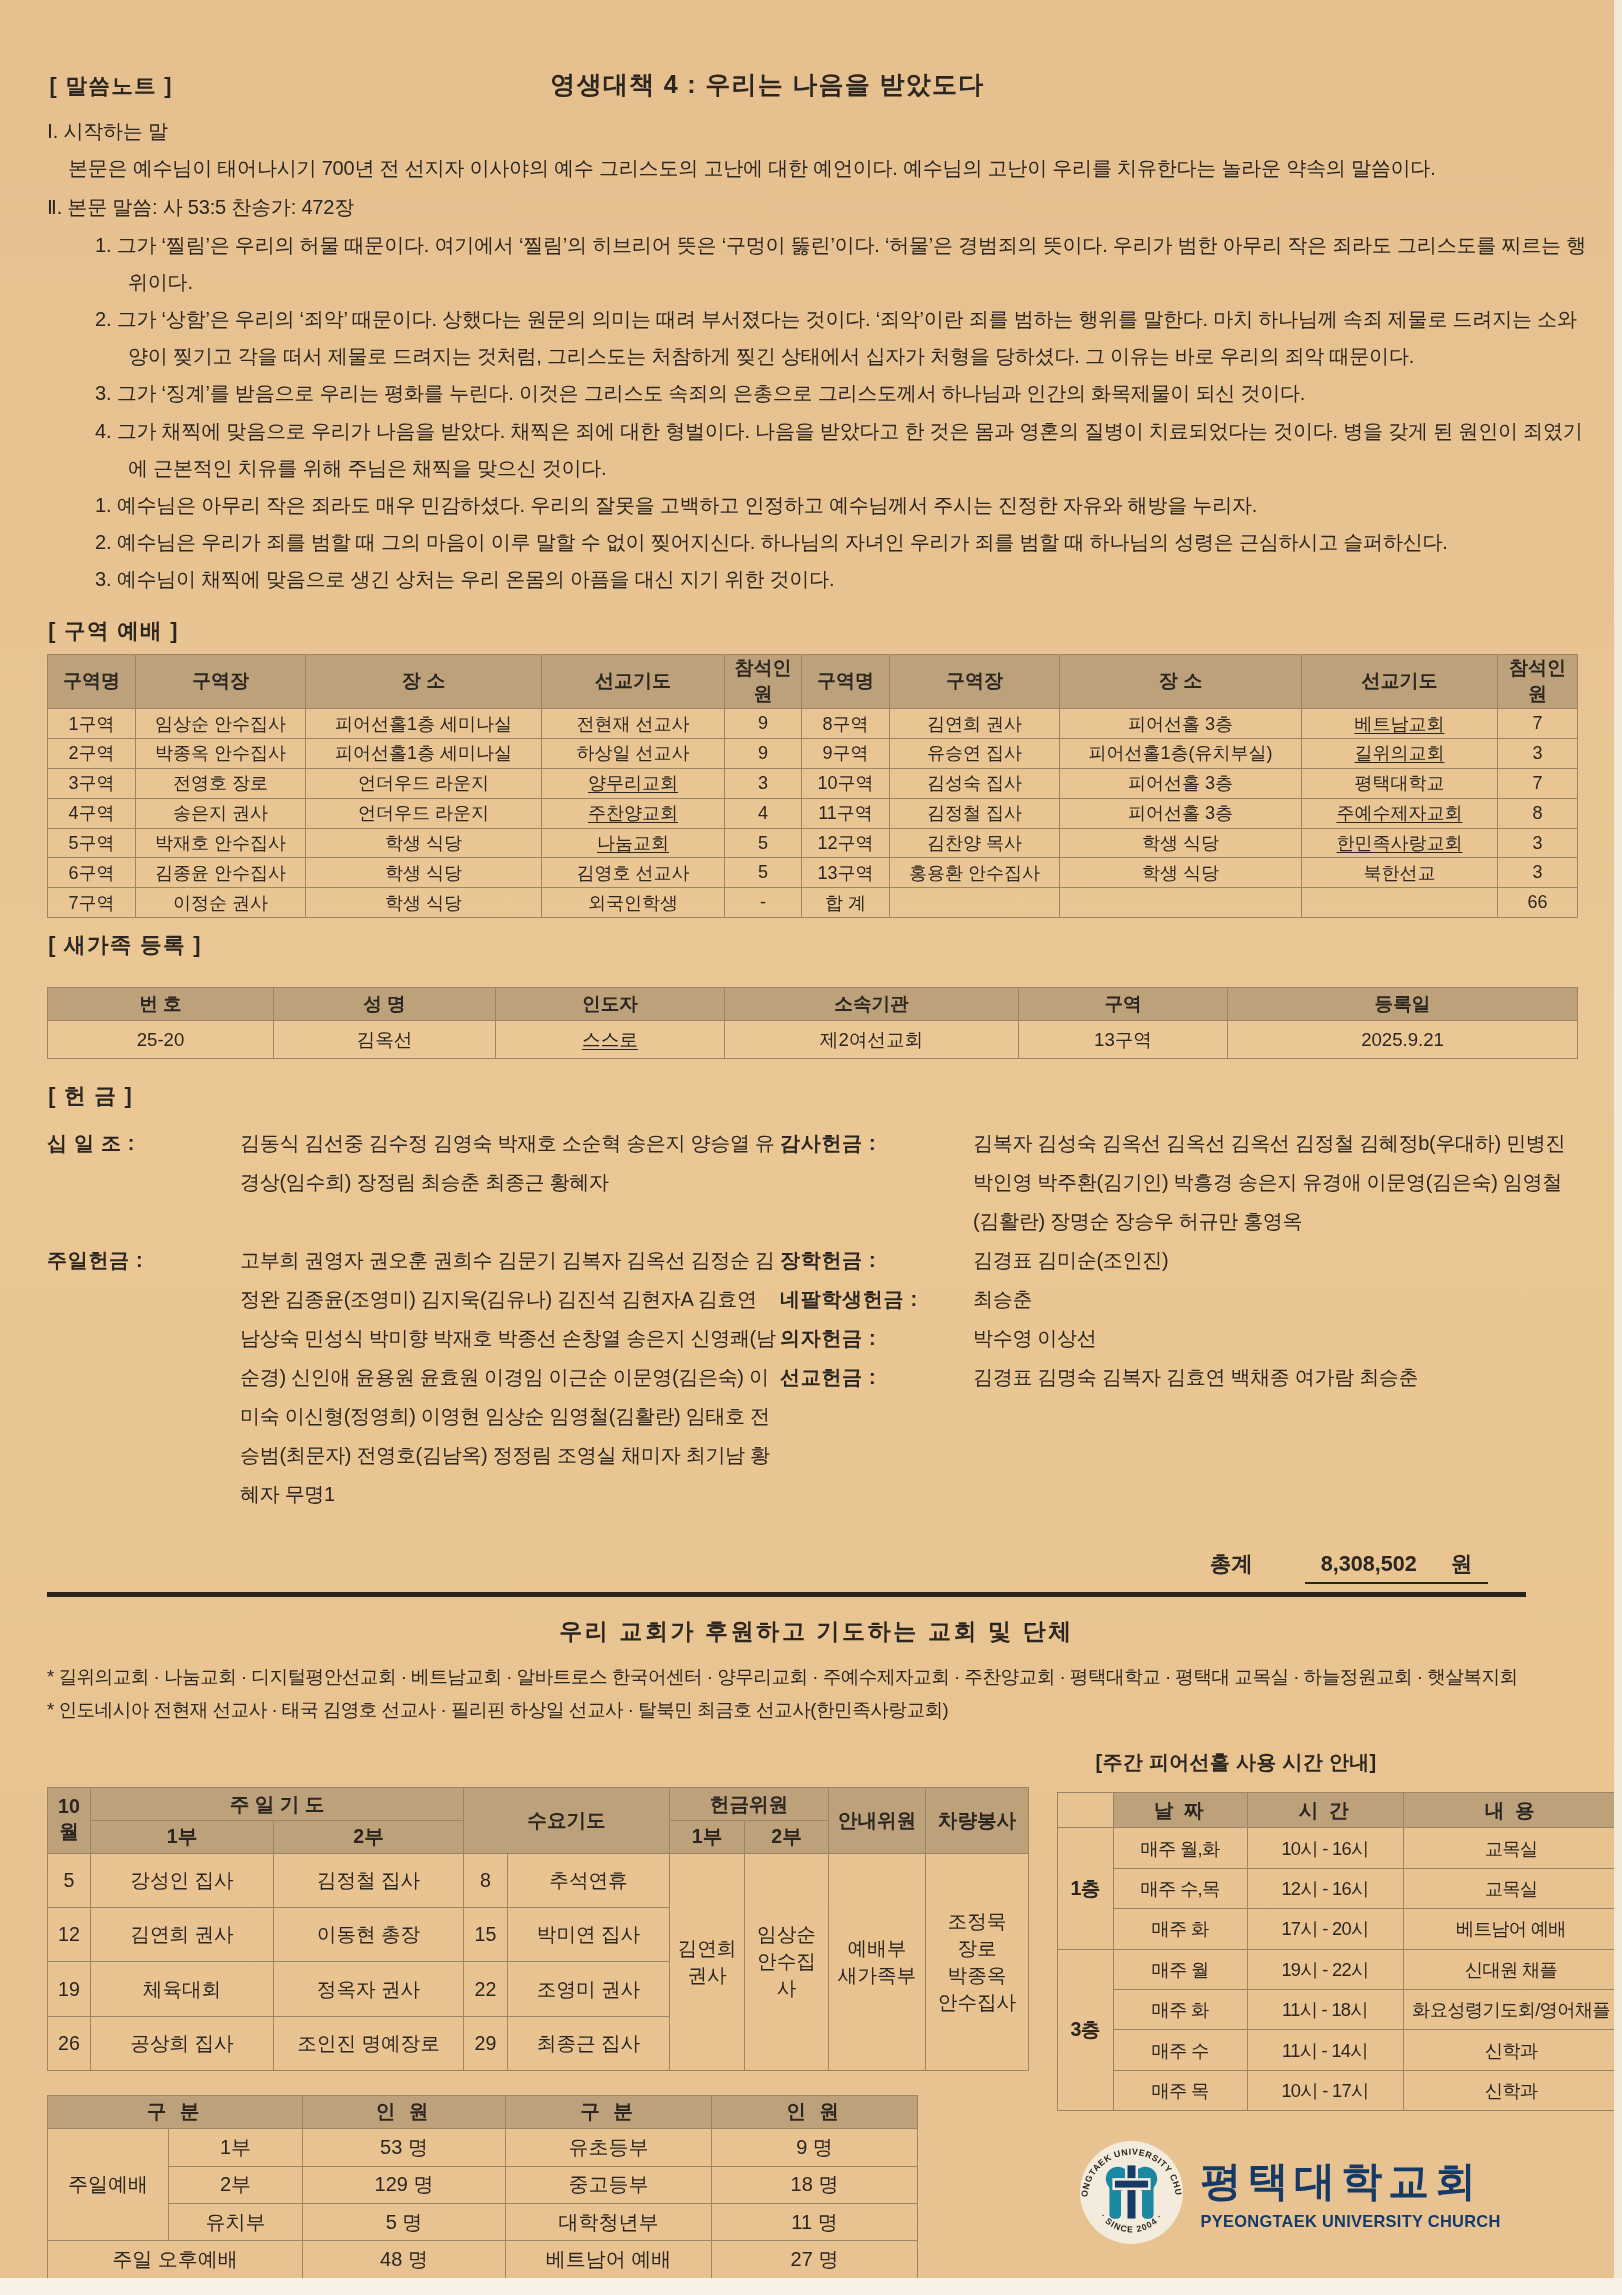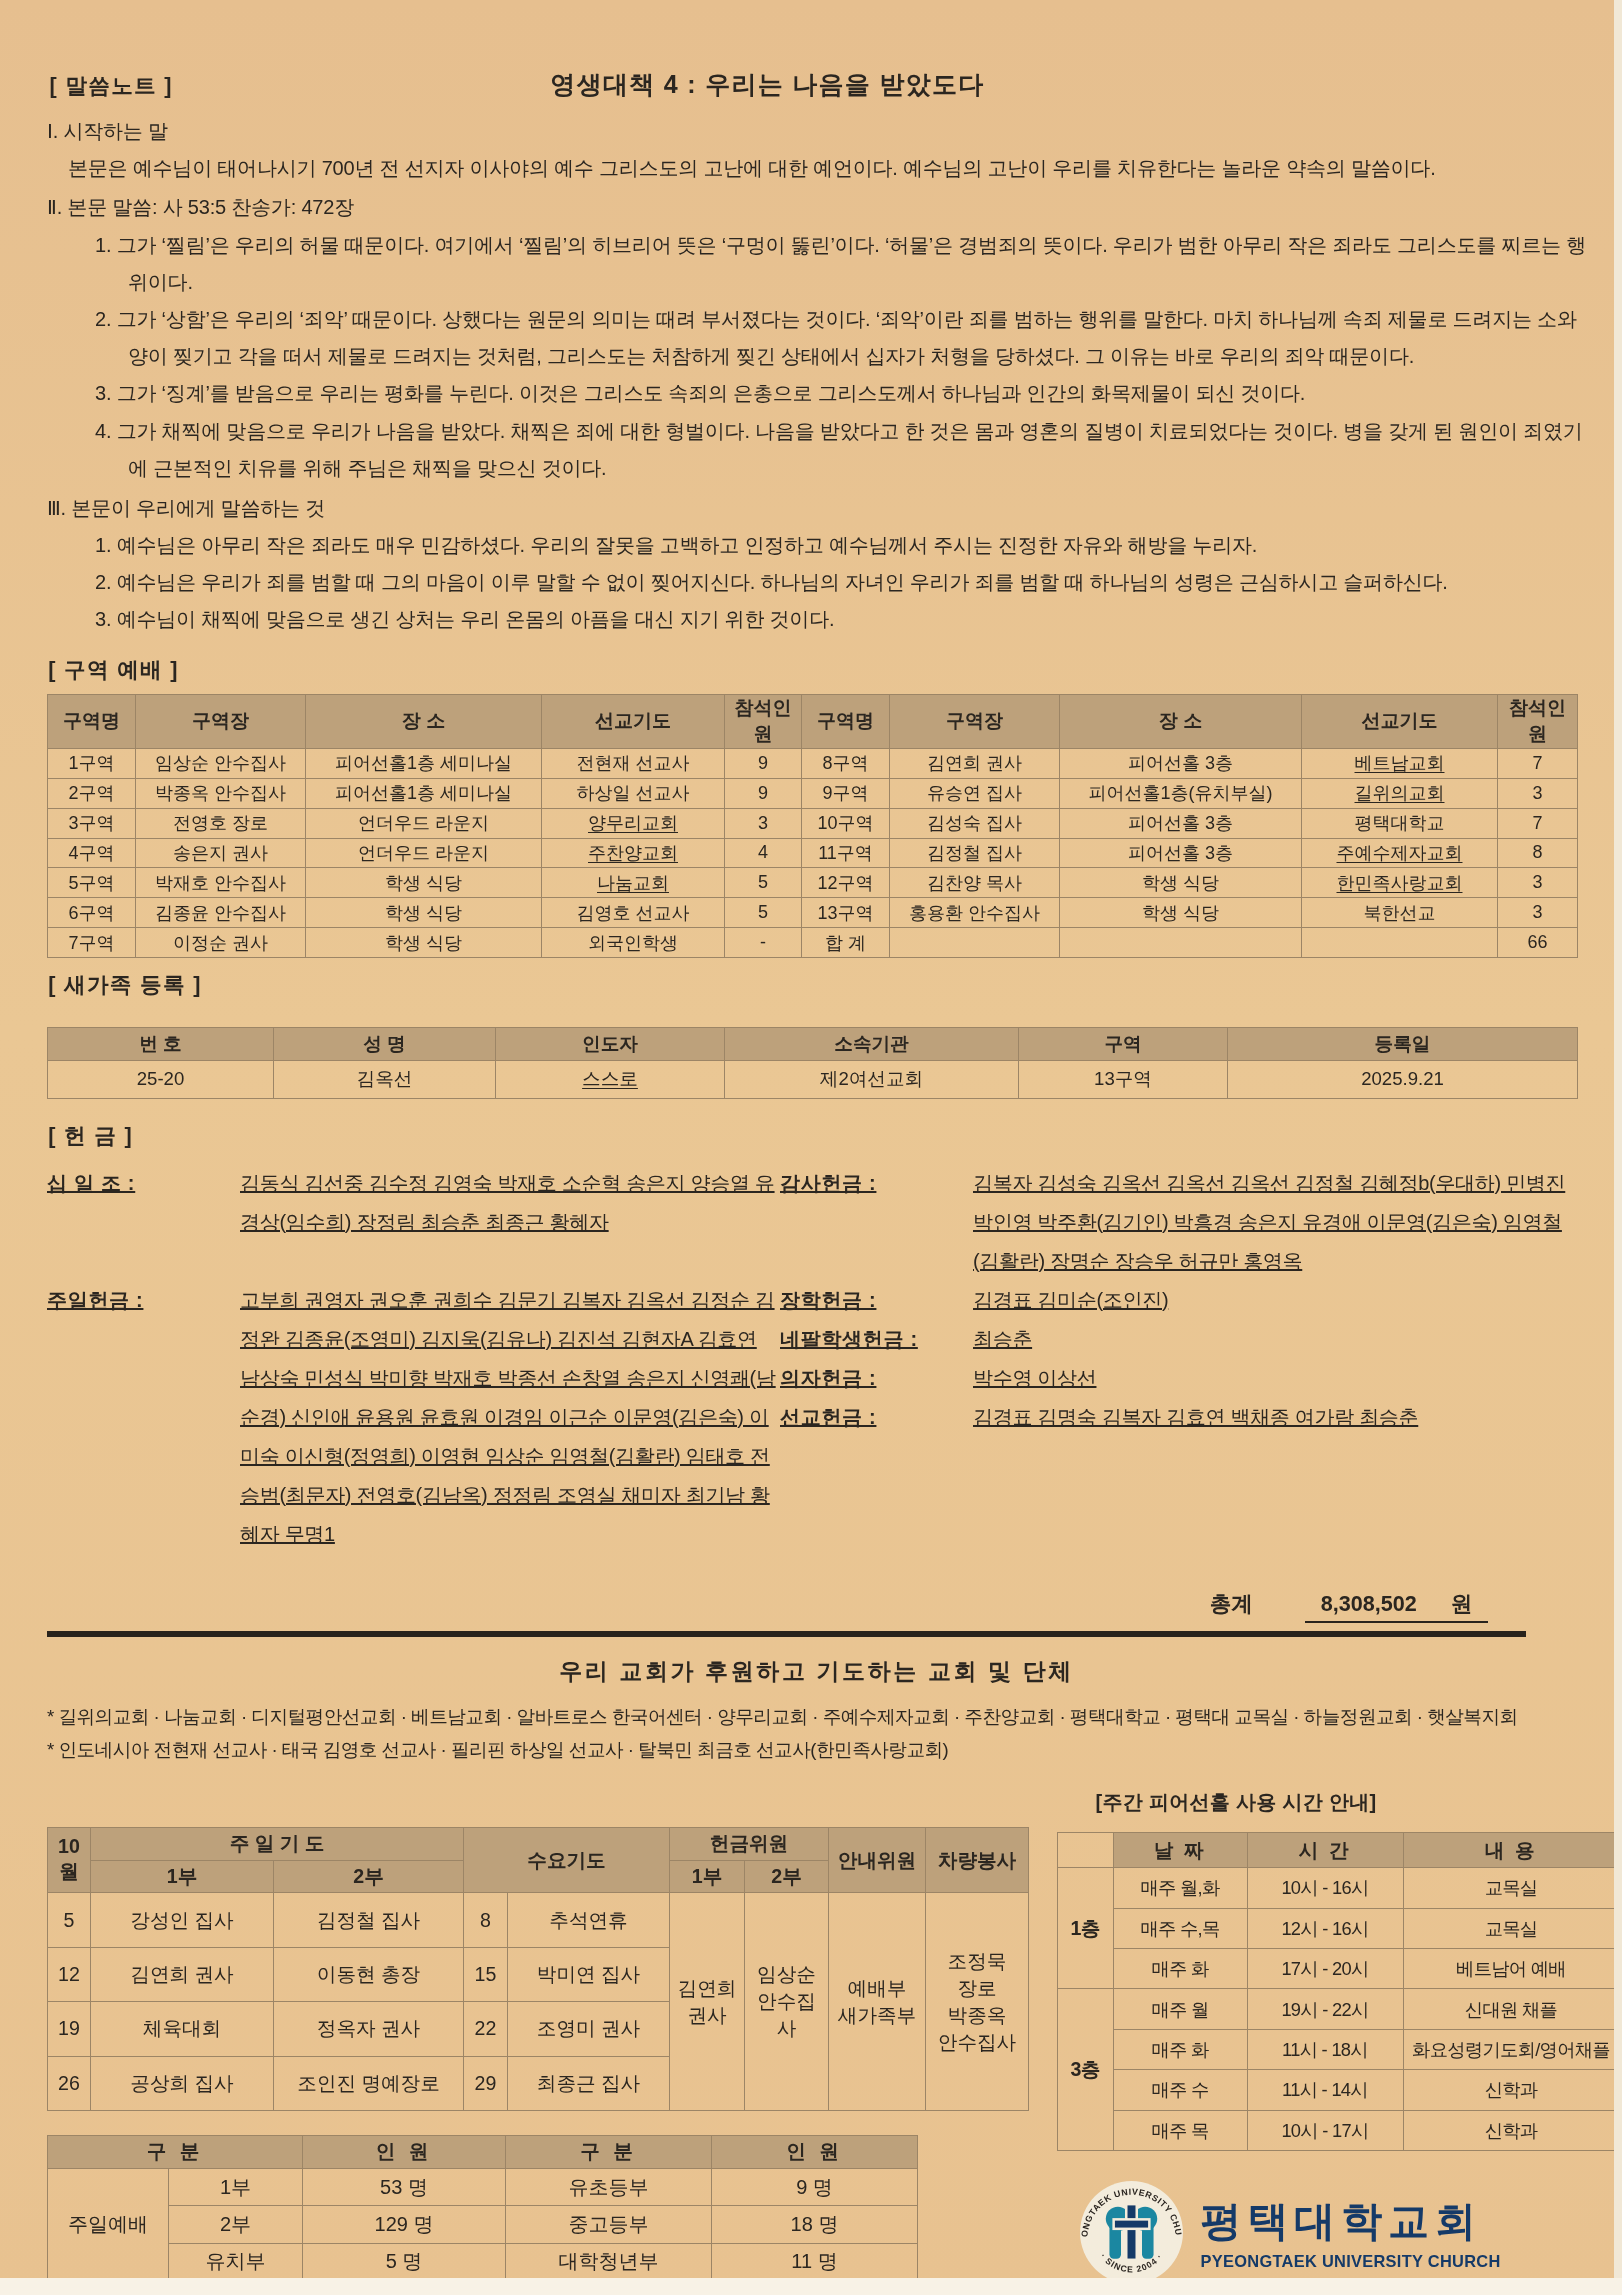--- a/index.html
+++ b/index.html
@@ -32,21 +32,21 @@
 
   table.district { width:1531px; }
   table.district tr.th td { height:38px; }
   table.district td { height:27.5px; }
 
   table.newfam { width:1531px;margin-top:28px; }
   table.newfam tr.th td { height:31px; }
   table.newfam td { height:35px; font-size:18.6px; }
 
   .offer-label-row { margin-top:22px; }
-  .offer-grid { display:flex; margin-top:14px;text-decoration:underline; }
+  .offer-grid { display:flex; margin-top:14px; }
   .offer-left { width:733px; }
   .offer-right { flex:1; }
   .offer-item { display:flex; }
   .offer-item .olab { flex:0 0 193px; font-weight:bold; font-size:20px; line-height:39px; letter-spacing:0.7px; }
   .offer-item .otxt { flex:1; font-size:20px; line-height:39px; letter-spacing:-0.3px; }
   .gap-top { margin-top:39px; }
 
   .total-row { margin-top:35px; text-align:right; padding-right:98px; font-size:21.6px; font-weight:bold; }
   .total-row .tl { margin-right:52px; }
   .total-box { display:inline-block; border-bottom:2.6px solid #29231c; padding:0 15.7px 3.9px 15.7px; }
@@ -94,21 +94,20 @@
     </div>
 
     <div class="ol">
       <div class="ol-head">Ⅰ. 시작하는 말</div>
       <div class="ol-para">본문은 예수님이 태어나시기 700년 전 선지자 이사야의 예수 그리스도의 고난에 대한 예언이다. 예수님의 고난이 우리를 치유한다는 놀라운 약속의 말씀이다.</div>
       <div class="ol-head">Ⅱ. 본문 말씀: 사 53:5 찬송가: 472장</div>
       <div class="ol-item">1. 그가 ‘찔림’은 우리의 허물 때문이다. 여기에서 ‘찔림’의 히브리어 뜻은 ‘구멍이 뚫린’이다. ‘허물’은 경범죄의 뜻이다. 우리가 범한 아무리 작은 죄라도 그리스도를 찌르는 행위이다.</div>
       <div class="ol-item">2. 그가 ‘상함’은 우리의 ‘죄악’ 때문이다. 상했다는 원문의 의미는 때려 부서졌다는 것이다. ‘죄악’이란 죄를 범하는 행위를 말한다. 마치 하나님께 속죄 제물로 드려지는 소와 양이 찢기고 각을 떠서 제물로 드려지는 것처럼, 그리스도는 처참하게 찢긴 상태에서 십자가 처형을 당하셨다. 그 이유는 바로 우리의 죄악 때문이다.</div>
       <div class="ol-item">3. 그가 ‘징계’를 받음으로 우리는 평화를 누린다. 이것은 그리스도 속죄의 은총으로 그리스도께서 하나님과 인간의 화목제물이 되신 것이다.</div>
       <div class="ol-item">4. 그가 채찍에 맞음으로 우리가 나음을 받았다. 채찍은 죄에 대한 형벌이다. 나음을 받았다고 한 것은 몸과 영혼의 질병이 치료되었다는 것이다. 병을 갖게 된 원인이 죄였기에 근본적인 치유를 위해 주님은 채찍을 맞으신 것이다.</div>
-      <div class="ol-head">Ⅲ. 본문이 우리에게 말씀하는 것</div>
       <div class="ol-item">1. 예수님은 아무리 작은 죄라도 매우 민감하셨다. 우리의 잘못을 고백하고 인정하고 예수님께서 주시는 진정한 자유와 해방을 누리자.</div>
       <div class="ol-item">2. 예수님은 우리가 죄를 범할 때 그의 마음이 이루 말할 수 없이 찢어지신다. 하나님의 자녀인 우리가 죄를 범할 때 하나님의 성령은 근심하시고 슬퍼하신다.</div>
       <div class="ol-item">3. 예수님이 채찍에 맞음으로 생긴 상처는 우리 온몸의 아픔을 대신 지기 위한 것이다.</div>
     </div>
 
     <div class="section-label">[ 구역 예배 ]</div>
     <table class="t district">
       <colgroup>
         <col style="width:88px">
           <col style="width:170px">

